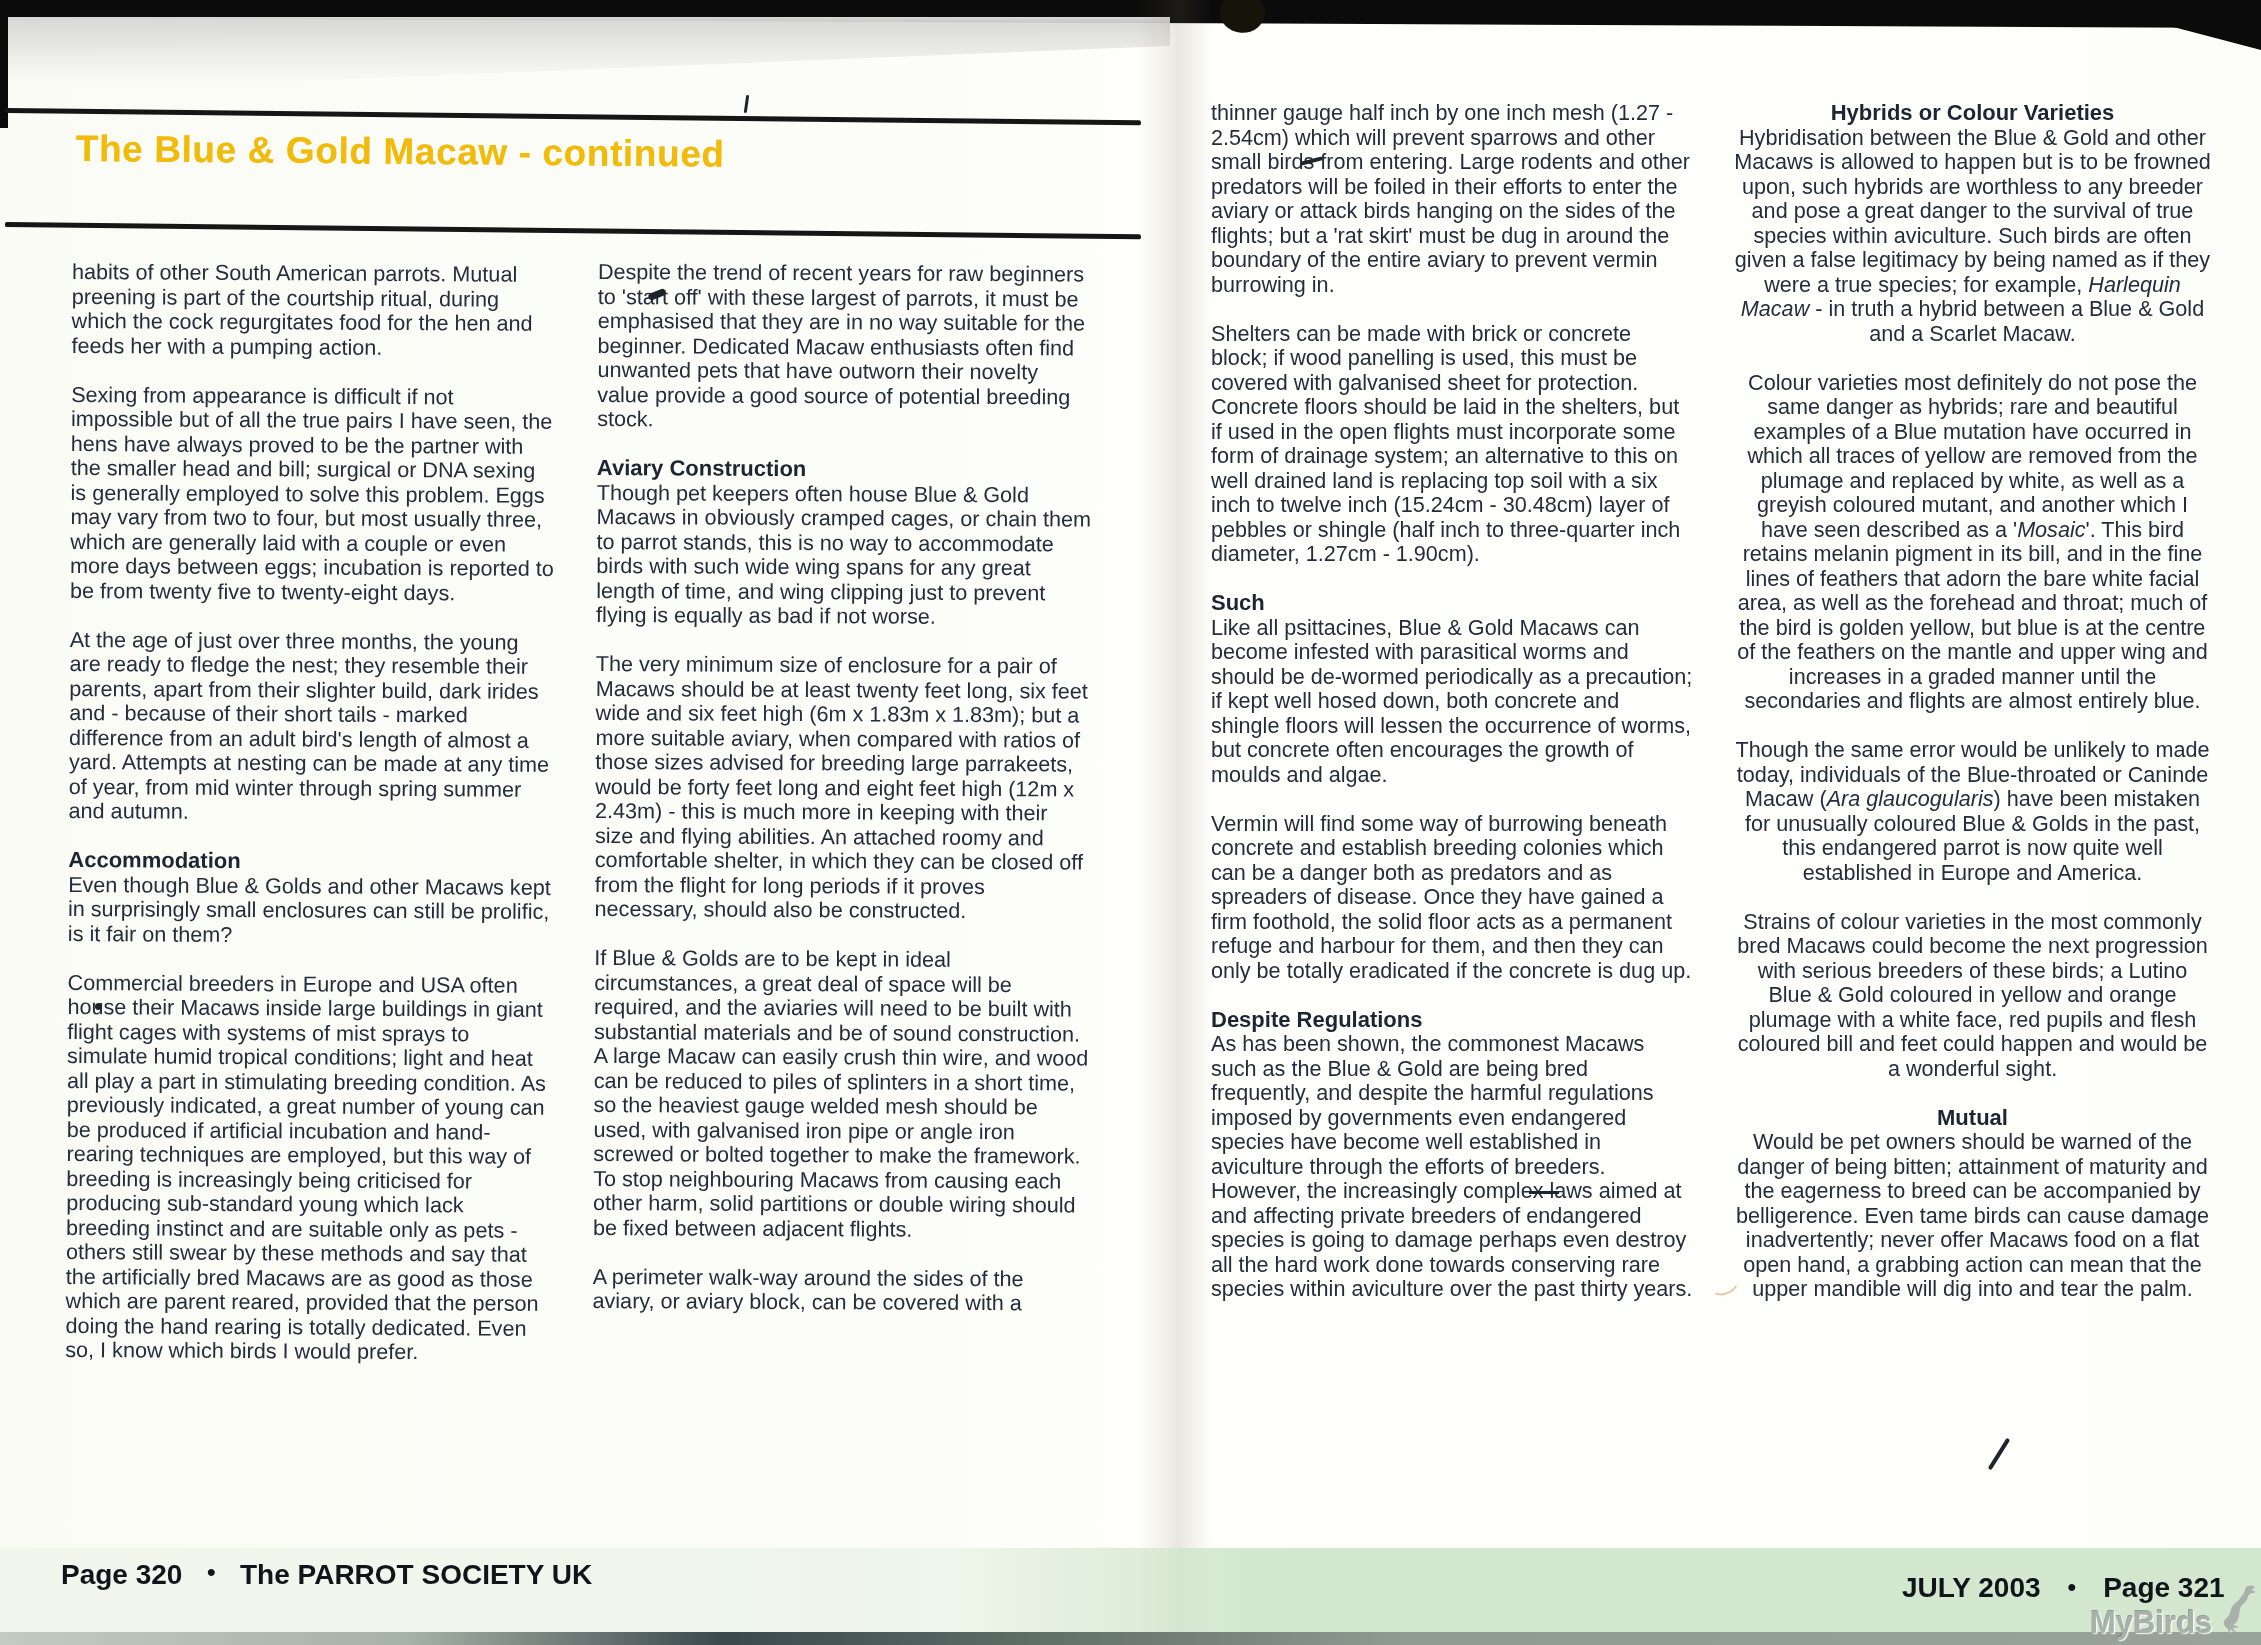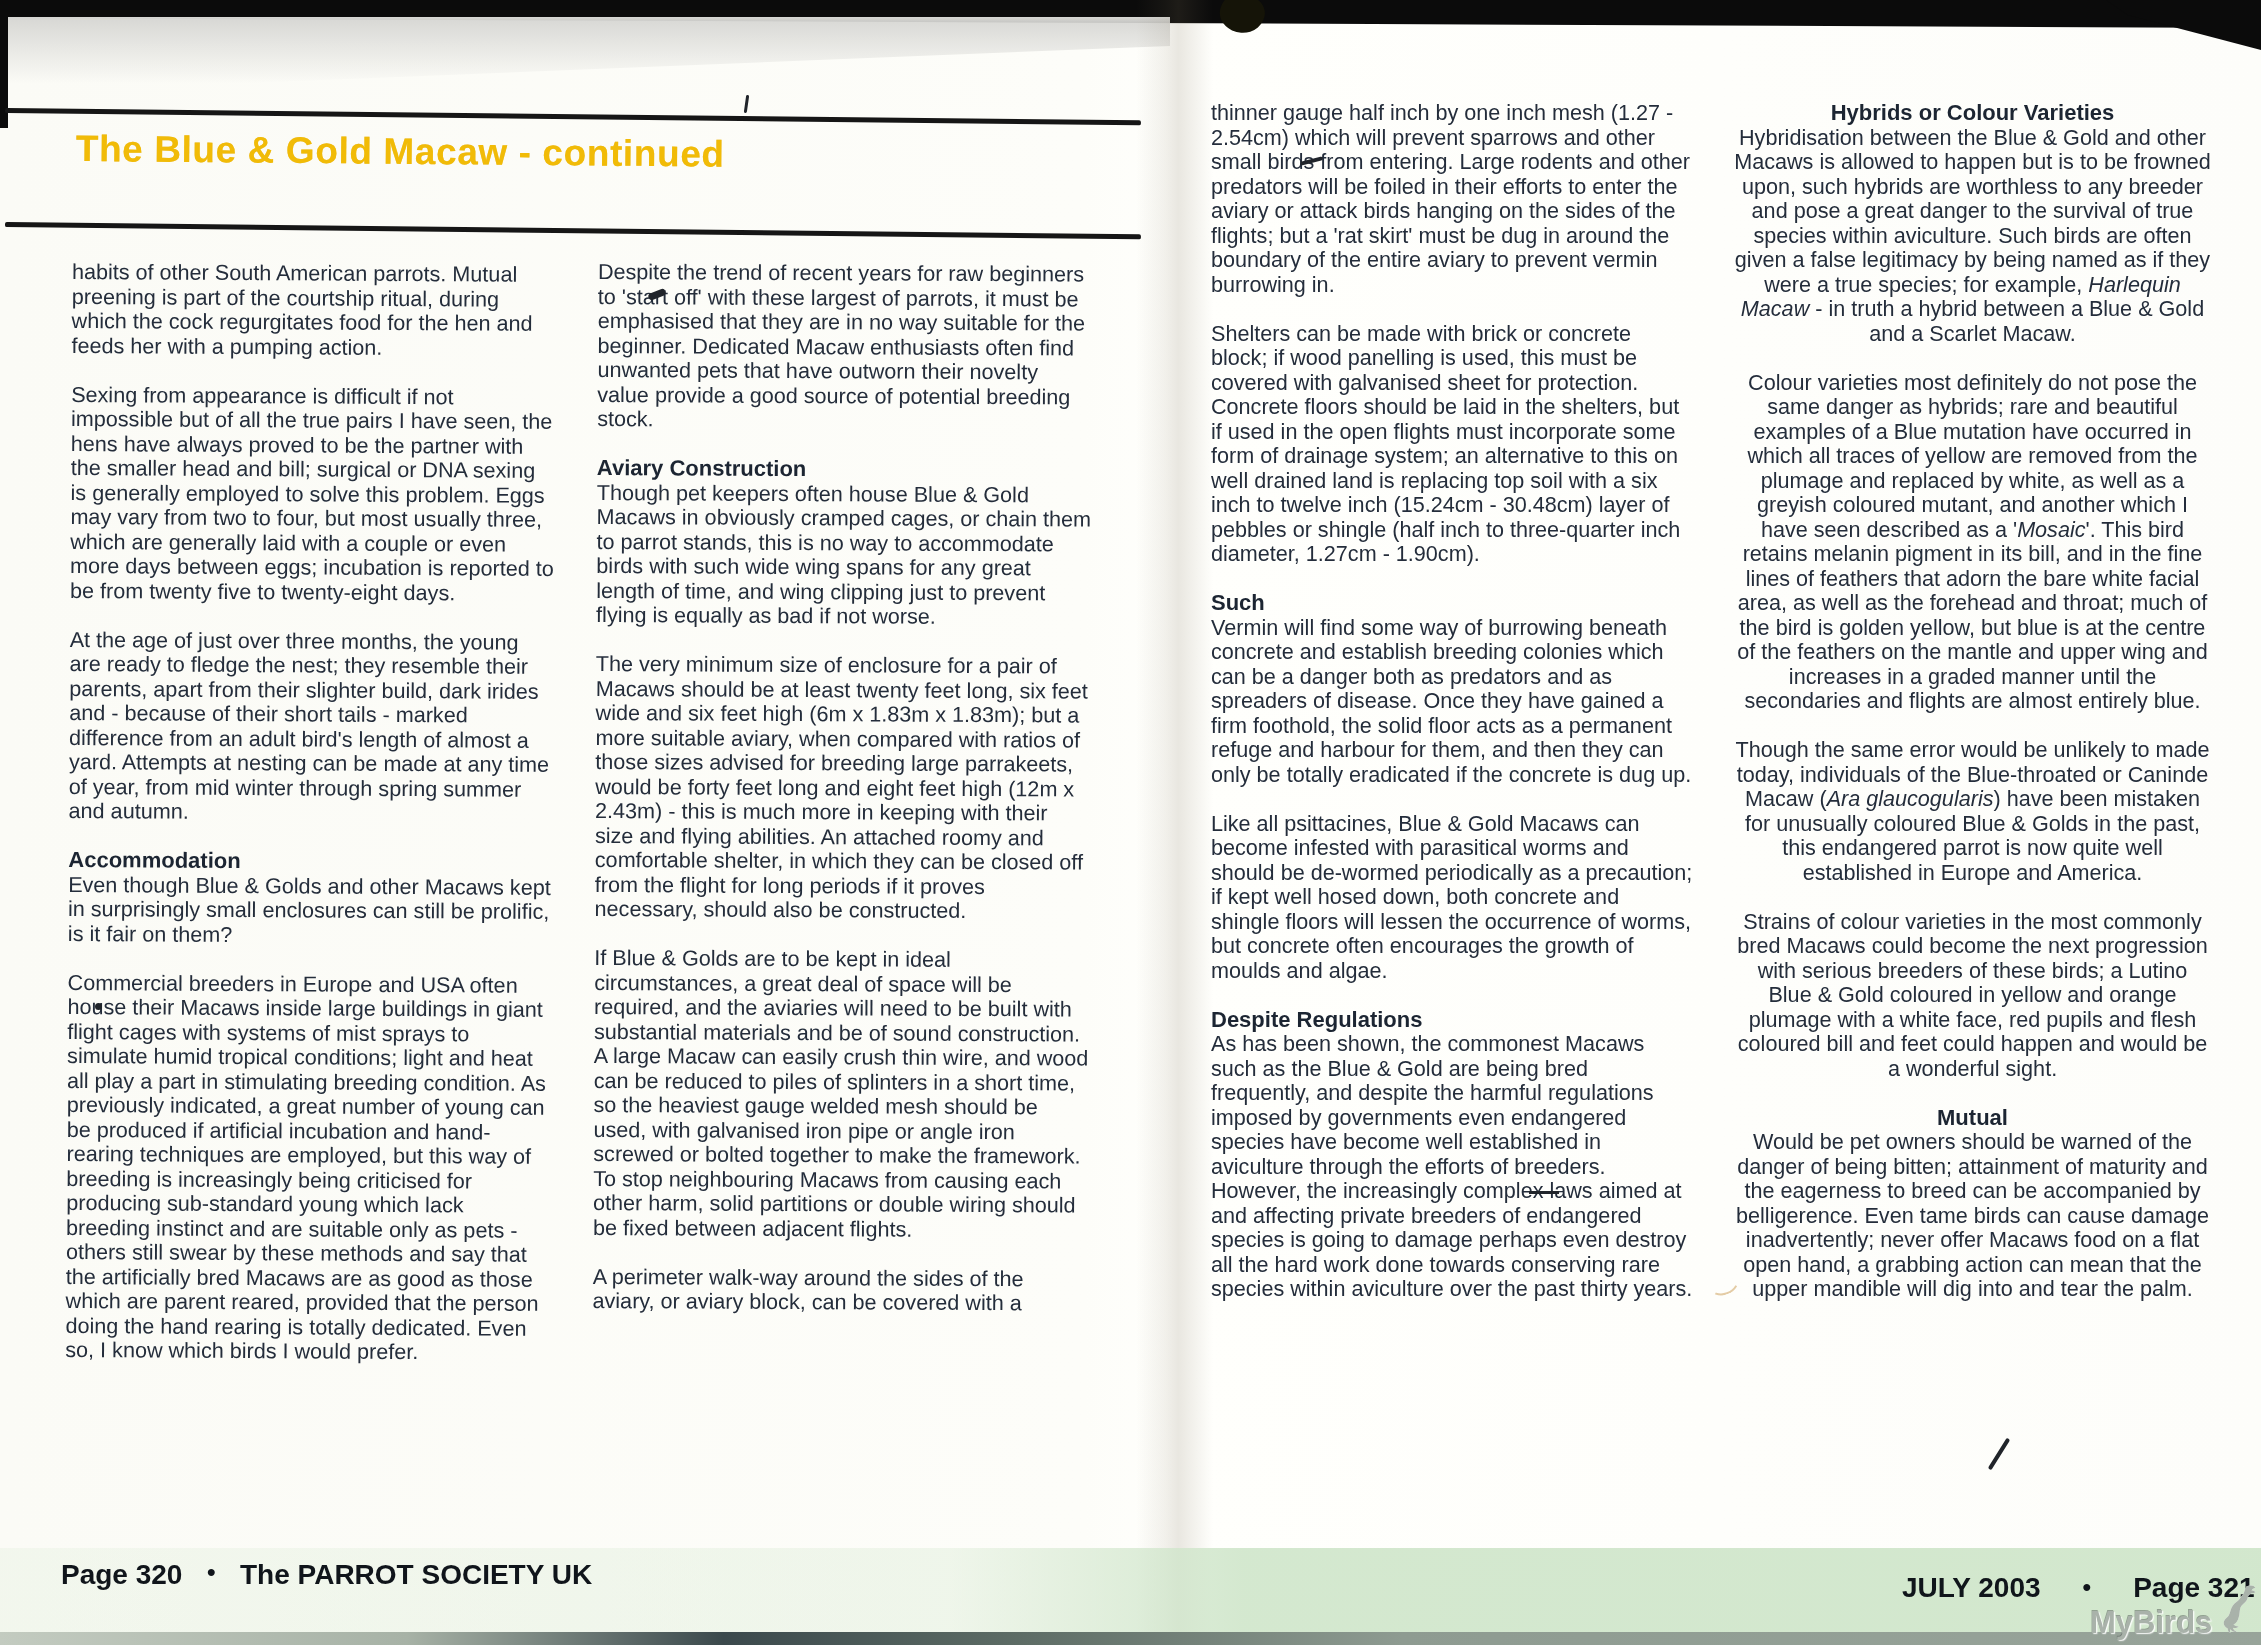--- a/index.html
+++ b/index.html
@@ -35,21 +35,21 @@
   .col2{left:598px;top:260px;width:495px;transform:rotate(0.3deg);transform-origin:top left;}
   .col3{left:1211px;top:101px;width:482px;}
   .col4{left:1734px;top:101px;width:477px;text-align:center;}
   
   .green-band{position:absolute;left:0;top:1548px;width:2261px;height:86px;
     background:linear-gradient(to right,rgba(216,234,211,0.25) 0%,rgba(216,234,211,0.38) 42%,rgba(206,229,201,0.88) 55%,rgba(208,230,203,0.95) 100%);}
   .bottom-strip{position:absolute;left:0;top:1632px;width:2261px;height:13px;
     background:linear-gradient(to right,#c3cbc0 0%,#a7b2a6 18%,#3b494c 32%,#5d6c65 45%,#8e9b91 62%,#98a49a 100%);}
   .footer-left{position:absolute;left:61px;top:1559px;display:flex;align-items:flex-start;gap:24.5px;
     font-weight:bold;font-size:28px;color:#10151b;}
-  .footer-right{position:absolute;left:1902px;top:1572px;display:flex;align-items:center;gap:42px;
+  .footer-right{position:absolute;left:1902px;top:1572px;display:flex;align-items:center;gap:27px;
     font-weight:bold;font-size:28px;color:#10151b;}
   .bullet{font-size:24.5px;}
   .watermark{position:absolute;left:2066px;top:1584px;display:flex;align-items:flex-end;gap:5.2px;
     color:#a9b2aa;font-size:31px;font-weight:bold;
     text-shadow:1.3px 1.3px 1.3px rgba(255,255,255,0.95),-0.6px -0.6px 0.6px rgba(90,100,92,0.55);margin-left:24px;}
   .watermark .ru{font-size:14px;padding-bottom:5.2px;font-weight:bold;}
   .watermark svg{filter:drop-shadow(0.6px 0.6px 0.6px rgba(255,255,255,0.9));}
   
   .pen{position:absolute;background:#20242a;}
   .mark-and{left:1300px;top:159px;width:23px;height:3.9px;transform:rotate(-14deg);border-radius:1.9px;}
@@ -90,22 +90,22 @@
       <h2><span>Aviary Construction</span></h2>
       <p><span>Though pet keepers often house Blue &amp; Gold Macaws in obviously cramped cages, or chain them to parrot stands, this is no way to accommodate birds with such wide wing spans for any great length of time, and wing clipping just to prevent flying is equally as bad if not worse.</span></p>
       <p><span>The very minimum size of enclosure for a pair of Macaws should be at least twenty feet long, six feet wide and six feet high (6m x 1.83m x 1.83m); but a more suitable aviary, when compared with ratios of those sizes advised for breeding large parrakeets, would be forty feet long and eight feet high (12m x 2.43m) - this is much more in keeping with their size and flying abilities. An attached roomy and comfortable shelter, in which they can be closed off from the flight for long periods if it proves necessary, should also be constructed.</span></p>
       <p><span>If Blue &amp; Golds are to be kept in ideal circumstances, a great deal of space will be required, and the aviaries will need to be built with substantial materials and be of sound construction. A large Macaw can easily crush thin wire, and wood can be reduced to piles of splinters in a short time, so the heaviest gauge welded mesh should be used, with galvanised iron pipe or angle iron screwed or bolted together to make the framework. To stop neighbouring Macaws from causing each other harm, solid partitions or double wiring should be fixed between adjacent flights.</span></p>
       <p><span>A perimeter walk-way around the sides of the aviary, or aviary block, can be covered with a</span></p>
     </div>
   <div class="col col3">
       <p><span>thinner gauge half inch by one inch mesh (1.27 - 2.54cm) which will prevent sparrows and other small birds from entering. Large rodents and other predators will be foiled in their efforts to enter the aviary or attack birds hanging on the sides of the flights; but a 'rat skirt' must be dug in around the boundary of the entire aviary to prevent vermin burrowing in.</span></p>
       <p><span>Shelters can be made with brick or concrete block; if wood panelling is used, this must be covered with galvanised sheet for protection. Concrete floors should be laid in the shelters, but if used in the open flights must incorporate some form of drainage system; an alternative to this on well drained land is replacing top soil with a six inch to twelve inch (15.24cm - 30.48cm) layer of pebbles or shingle (half inch to three-quarter inch diameter, 1.27cm - 1.90cm).</span></p>
       <h2><span>Such</span></h2>
+      <p><span>Like all psittacines, Blue &amp; Gold Macaws can become infested with parasitical worms and should be de-wormed periodically as a precaution; if kept well hosed down, both concrete and shingle floors will lessen the occurrence of worms, but concrete often encourages the growth of moulds and algae.</span></p>
       <p><span>Vermin will find some way of burrowing beneath concrete and establish breeding colonies which can be a danger both as predators and as spreaders of disease. Once they have gained a firm foothold, the solid floor acts as a permanent refuge and harbour for them, and then they can only be totally eradicated if the concrete is dug up.</span></p>
-      <p><span>Like all psittacines, Blue &amp; Gold Macaws can become infested with parasitical worms and should be de-wormed periodically as a precaution; if kept well hosed down, both concrete and shingle floors will lessen the occurrence of worms, but concrete often encourages the growth of moulds and algae.</span></p>
       <h2><span>Despite Regulations</span></h2>
       <p><span>As has been shown, the commonest Macaws such as the Blue &amp; Gold are being bred frequently, and despite the harmful regulations imposed by governments even endangered species have become well established in aviculture through the efforts of breeders. However, the increasingly complex laws aimed at and affecting private breeders of endangered species is going to damage perhaps even destroy all the hard work done towards conserving rare species within aviculture over the past thirty years.</span></p>
     </div>
   <div class="col col4">
       <h2><span>Hybrids or Colour Varieties</span></h2>
       <p><span>Hybridisation between the Blue &amp; Gold and other Macaws is allowed to happen but is to be frowned upon, such hybrids are worthless to any breeder and pose a great danger to the survival of true species within aviculture. Such birds are often given a false legitimacy by being named as if they were a true species; for example, </span><i>Harlequin Macaw</i><span> - in truth a hybrid between a Blue &amp; Gold and a Scarlet Macaw.</span></p>
       <p><span>Colour varieties most definitely do not pose the same danger as hybrids; rare and beautiful examples of a Blue mutation have occurred in which all traces of yellow are removed from the plumage and replaced by white, as well as a greyish coloured mutant, and another which I have seen described as a '</span><i>Mosaic</i><span>'. This bird retains melanin pigment in its bill, and in the fine lines of feathers that adorn the bare white facial area, as well as the forehead and throat; much of the bird is golden yellow, but blue is at the centre of the feathers on the mantle and upper wing and increases in a graded manner until the secondaries and flights are almost entirely blue.</span></p>
       <p><span>Though the same error would be unlikely to made today, individuals of the Blue-throated or Caninde Macaw (</span><i>Ara glaucogularis</i><span>) have been mistaken for unusually coloured Blue &amp; Golds in the past, this endangered parrot is now quite well established in Europe and America.</span></p>
       <p><span>Strains of colour varieties in the most commonly bred Macaws could become the next progression with serious breeders of these birds; a Lutino Blue &amp; Gold coloured in yellow and orange plumage with a white face, red pupils and flesh coloured bill and feet could happen and would be a wonderful sight.</span></p>
       <h2><span>Mutual</span></h2>

